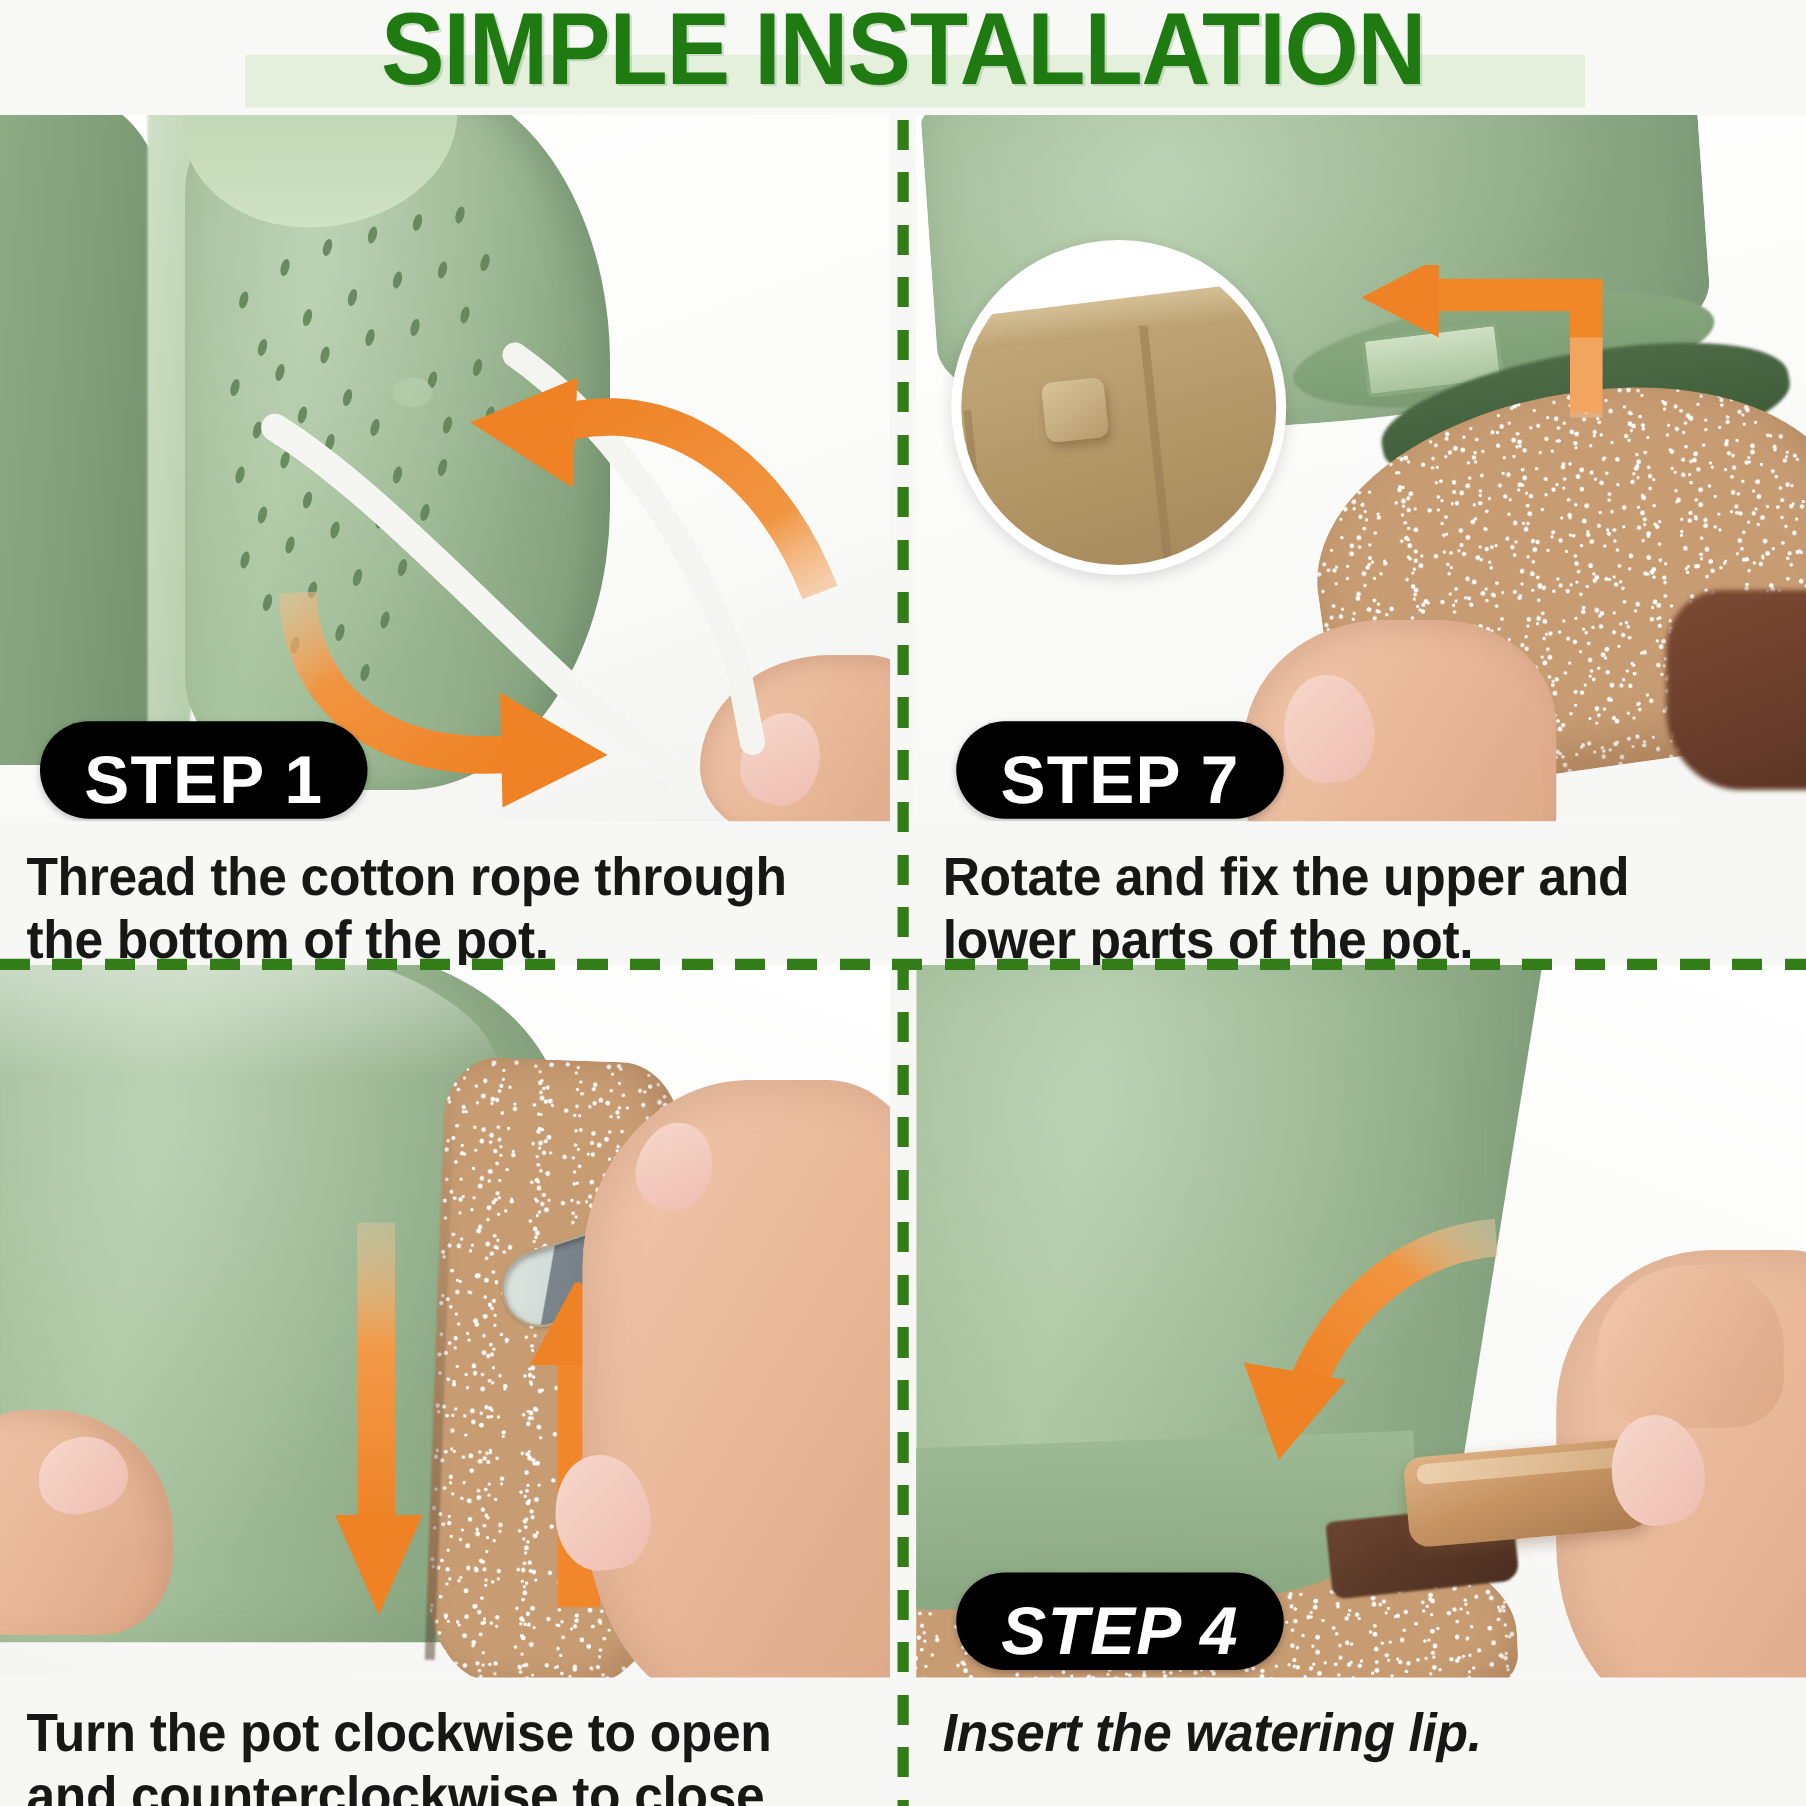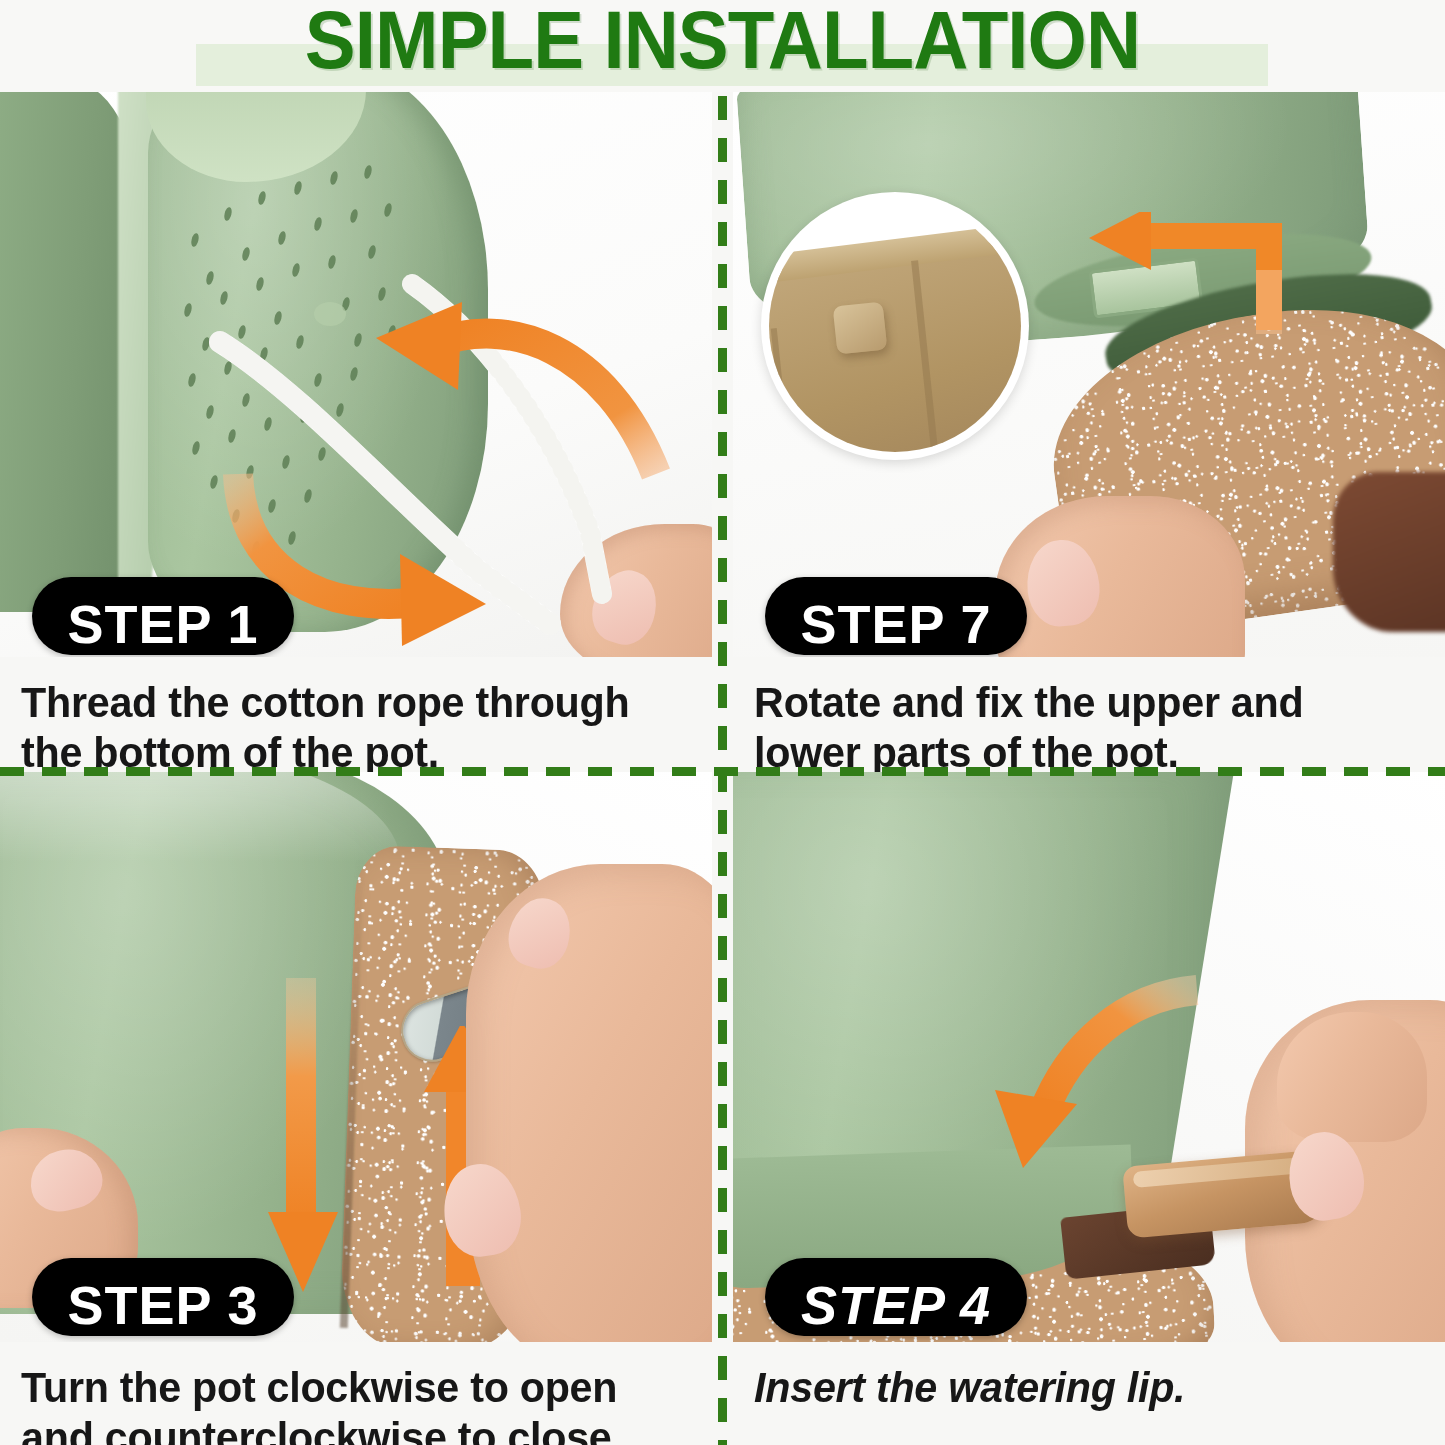--- a/index.html
+++ b/index.html
@@ -419,23 +419,20 @@
                   border-radius:40% 52% 30% 30% / 48% 54% 34% 32%;
                   box-shadow:inset -10px 6px 20px rgba(180,130,100,0.32);z-index:12;"></div>
       <div class="ph-layer nail" style="left:30px;top:378px;width:72px;height:60px;transform:rotate(-14deg);z-index:13;"></div>
 
       <div class="ph-layer skin" style="left:466px;top:92px;width:280px;height:500px;
                   border-radius:48% 30% 24% 38% / 30% 22% 26% 34%;
                   box-shadow:inset 14px 10px 30px rgba(180,130,100,0.28);z-index:12;"></div>
       <div class="ph-layer nail" style="left:510px;top:126px;width:60px;height:70px;transform:rotate(16deg);z-index:13;"></div>
       <div class="ph-layer nail" style="left:444px;top:392px;width:76px;height:92px;transform:rotate(-8deg);z-index:13;"></div>
 
-      <div class="step-badge badge-3">
-        <span>STEP 3</span>
-      </div>
     </div>
 
     <div class="caption">Turn the pot clockwise to open and counterclockwise to close.</div>
   </div>
 
   <div class="cell c4">
     <div class="photo">
 
       <div class="ph-layer" style="left:0;top:0;width:712px;height:570px;background:linear-gradient(200deg,#ffffff,#f4f4f2);"></div>
 

